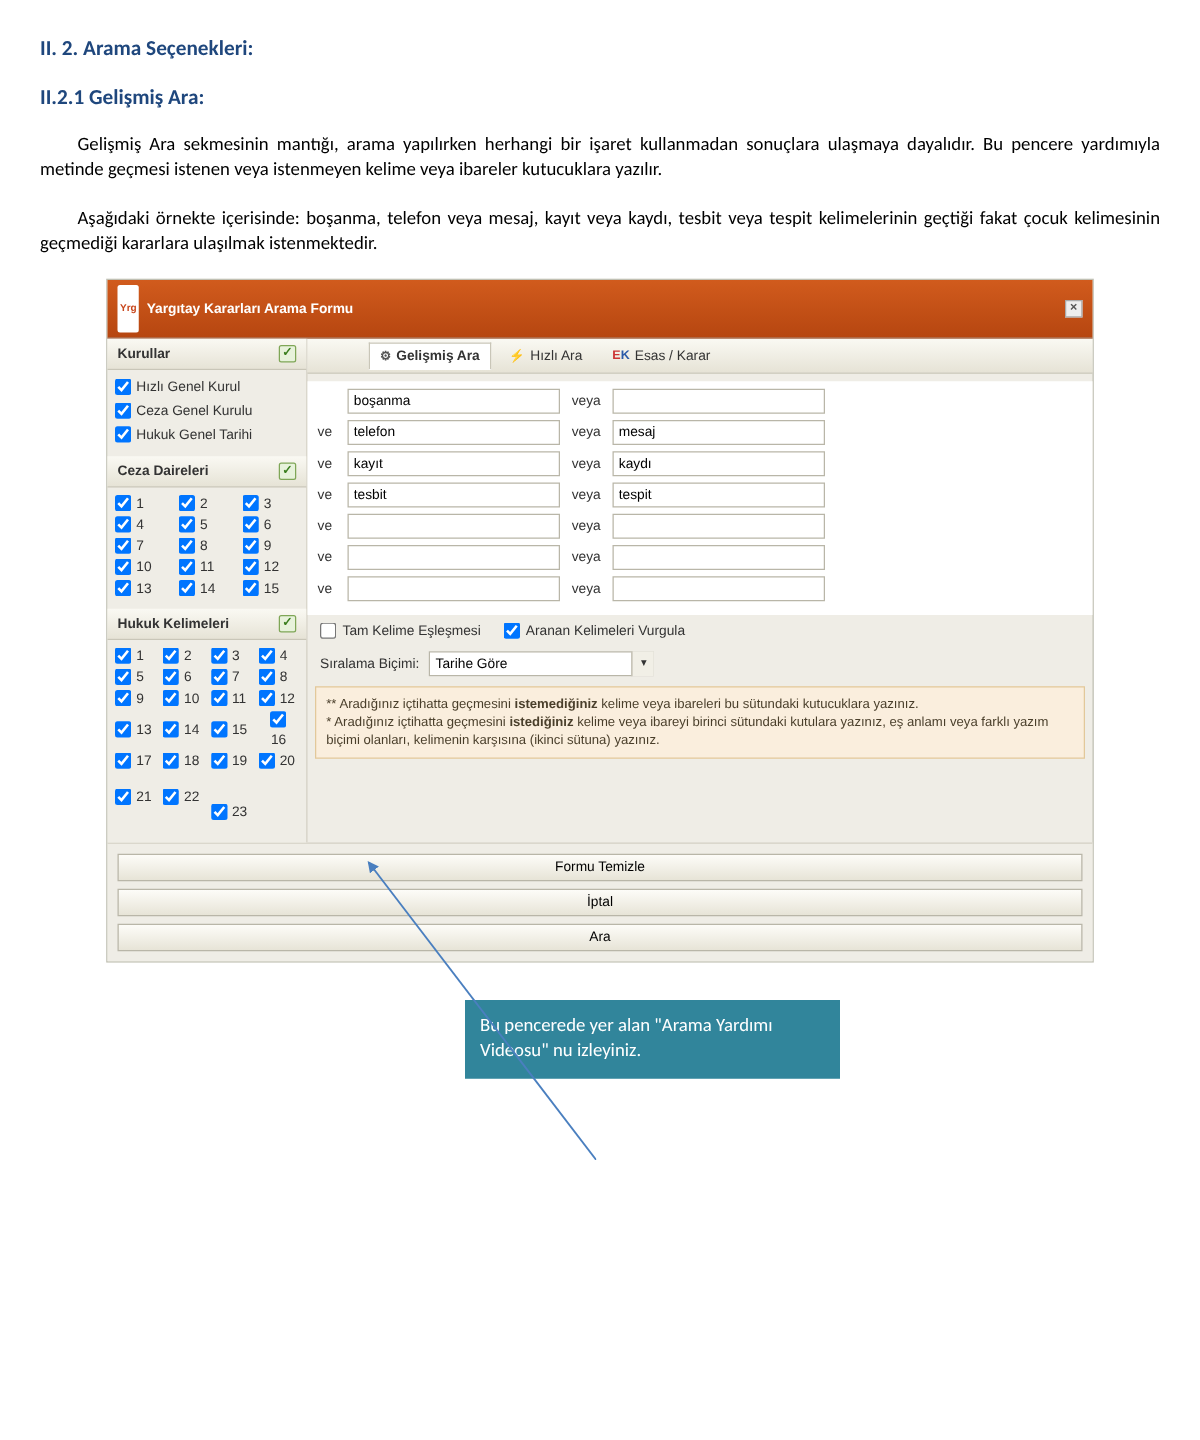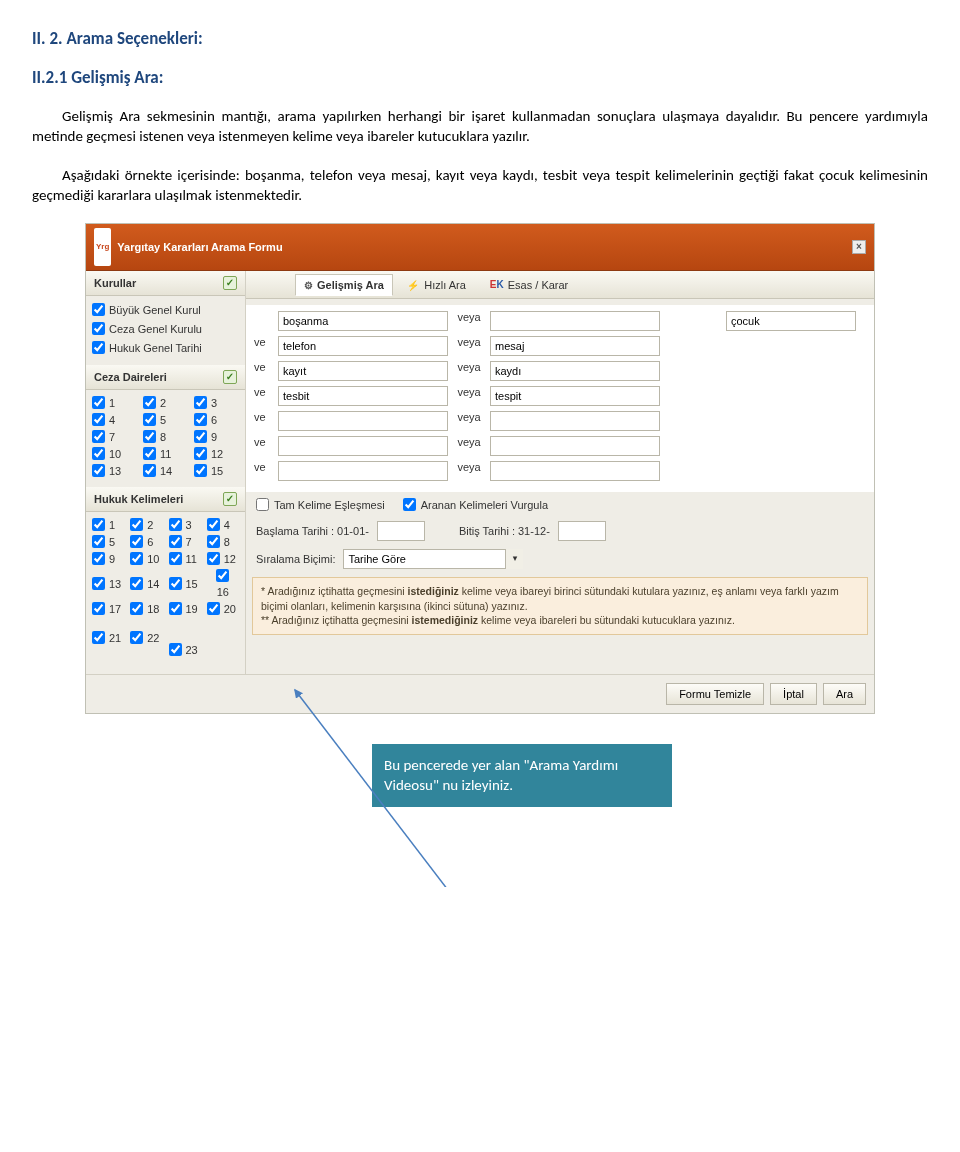--- a/index.html
+++ b/index.html
@@ -141,21 +141,21 @@
     background: linear-gradient(#d15b1d, #ba4a13);
     color: #fff;
     font-weight: 700;
     font-size: 11px;
   }
   .grid-head div { padding: 6px 8px; }
   .col-istenen { flex: 1; border-right: 1px solid #e08b5b; }
   .col-istenme { width: 155px; }
 
   .word-grid { background: #fff; padding: 6px 8px; }
-  .wrow { display: flex; gap: 6px; margin-bottom: 5px; }
+  .wrow { display: flex; align-items: center; gap: 6px; margin-bottom: 5px; }
   .wpref { width: 18px; font-size: 11px; color: #333; }
   .wmid { width: 30px; font-size: 11px; text-align: center; }
   .winp {
     height: 20px;
     border: 1px solid #b9b6a8;
     background: #fff;
     font-size: 11px;
     padding: 0 4px;
   }
   .winp.lg { width: 170px; }
@@ -202,24 +202,25 @@
     color: #4a3f2b;
   }
   .help-box .vid {
     text-decoration: underline;
     font-weight: 700;
   }
 
   .footer-btns {
     display: flex;
     gap: 6px;
-    justify-content: flex-end;
+    justify-content: center;
     padding: 8px;
     background: #efede6;
     border-top: 1px solid #d3d0c4;
+    flex-direction: column;
   }
   .btn {
     height: 22px;
     padding: 0 12px;
     background: linear-gradient(#fdfcf8, #e7e4d7);
     border: 1px solid #b9b6a8;
     font-size: 11px;
     cursor: pointer;
   }
 
@@ -264,21 +265,21 @@
 
     <div class="sidebar">
 
       <div class="side-head">
         <span>Kurullar</span>
         <span class="tick">✓</span>
       </div>
       <div class="chkgroup">
         <label class="wide">
             <input type="checkbox" checked="" style="">
-            <span>Büyük Genel Kurul</span>
+            <span>Hızlı Genel Kurul</span>
           </label>
         <label class="wide">
             <input type="checkbox" checked="" style="">
             <span>Ceza Genel Kurulu</span>
           </label>
         <label class="wide">
             <input type="checkbox" checked="" style="">
             <span>Hukuk Genel Tarihi</span>
           </label>
       </div>
@@ -533,56 +534,46 @@
                 <span class="wmid">veya</span>
                 <input class="winp lg" style="">
               </div>
               <div class="wrow">
                 <span class="wpref">ve</span>
                 <input class="winp lg" style="">
                 <span class="wmid">veya</span>
                 <input class="winp lg" style="">
               </div>
             </div>
-          <div class="unwanted-col">
-            <input class="winp" style="width: 130px;" value="çocuk">
-          </div>
         </div>
       </div>
 
       <div class="options-row">
         <label>
             <input type="checkbox" style="">
             <span>Tam Kelime Eşleşmesi</span>
           </label>
         <label>
             <input type="checkbox" checked="" style="">
             <span>Aranan Kelimeleri Vurgula</span>
           </label>
       </div>
 
-      <div class="date-row">
-        <span>Başlama Tarihi : 01-01-</span>
-        <input class="winp sm" style="">
-        <span style="width:18px"></span>
-        <span>Bitiş Tarihi : 31-12-</span>
-        <input class="winp sm" style="">
-      </div>
 
       <div class="sort-row">
         <span>Sıralama Biçimi:</span>
         <span class="select-wrap">
           <input class="winp dd" readonly="" value="Tarihe Göre" style="">
           <span class="arrow">▾</span>
         </span>
       </div>
 
       <div class="help-box">
+        <div>** Aradığınız içtihatta geçmesini <b>istemediğiniz</b> kelime veya ibareleri bu sütundaki kutucuklara yazınız.</div>
         <div>* Aradığınız içtihatta geçmesini <b>istediğiniz</b> kelime veya ibareyi birinci sütundaki kutulara yazınız, eş anlamı veya farklı yazım biçimi olanları, kelimenin karşısına (ikinci sütuna) yazınız.</div>
-        <div>** Aradığınız içtihatta geçmesini <b>istemediğiniz</b> kelime veya ibareleri bu sütundaki kutucuklara yazınız.</div>
       </div>
 
     </div>
 
   </div>
 
   <div class="footer-btns">
     <button class="btn">Formu Temizle</button>
     <button class="btn">İptal</button>
     <button class="btn">Ara</button>

